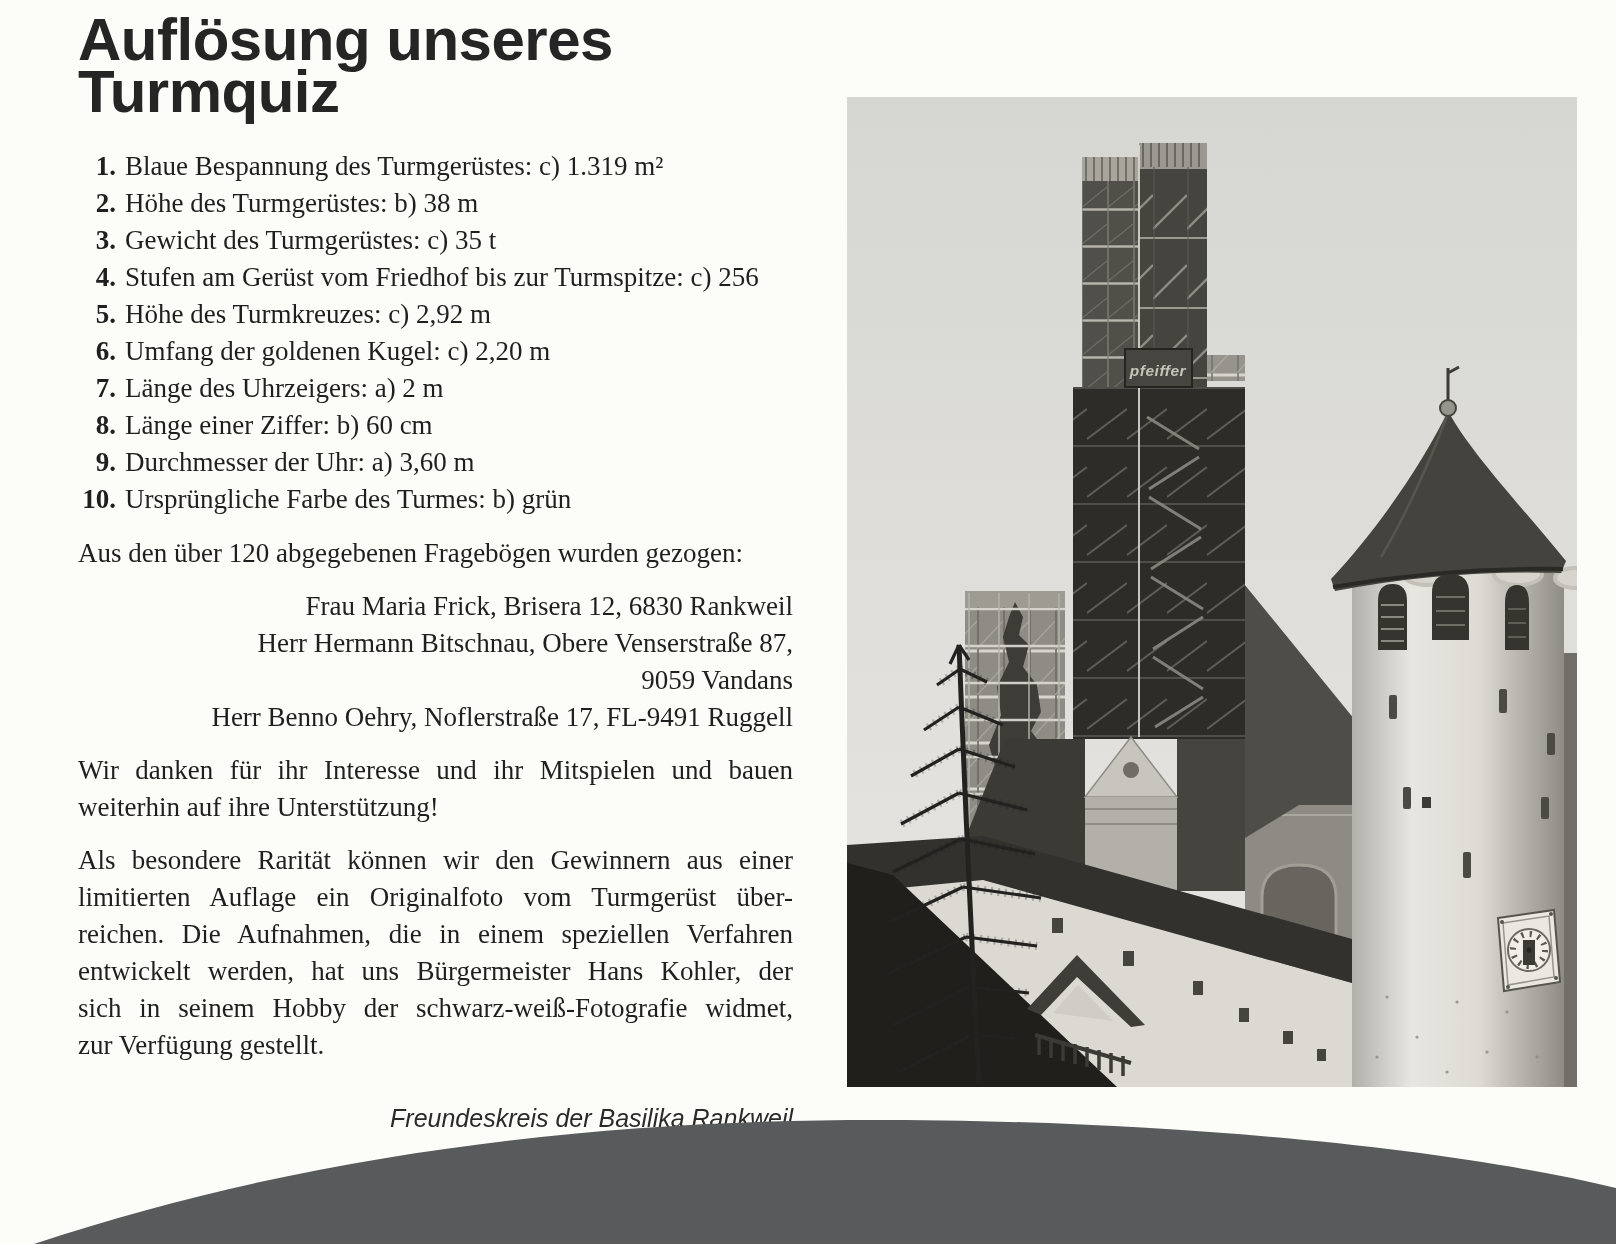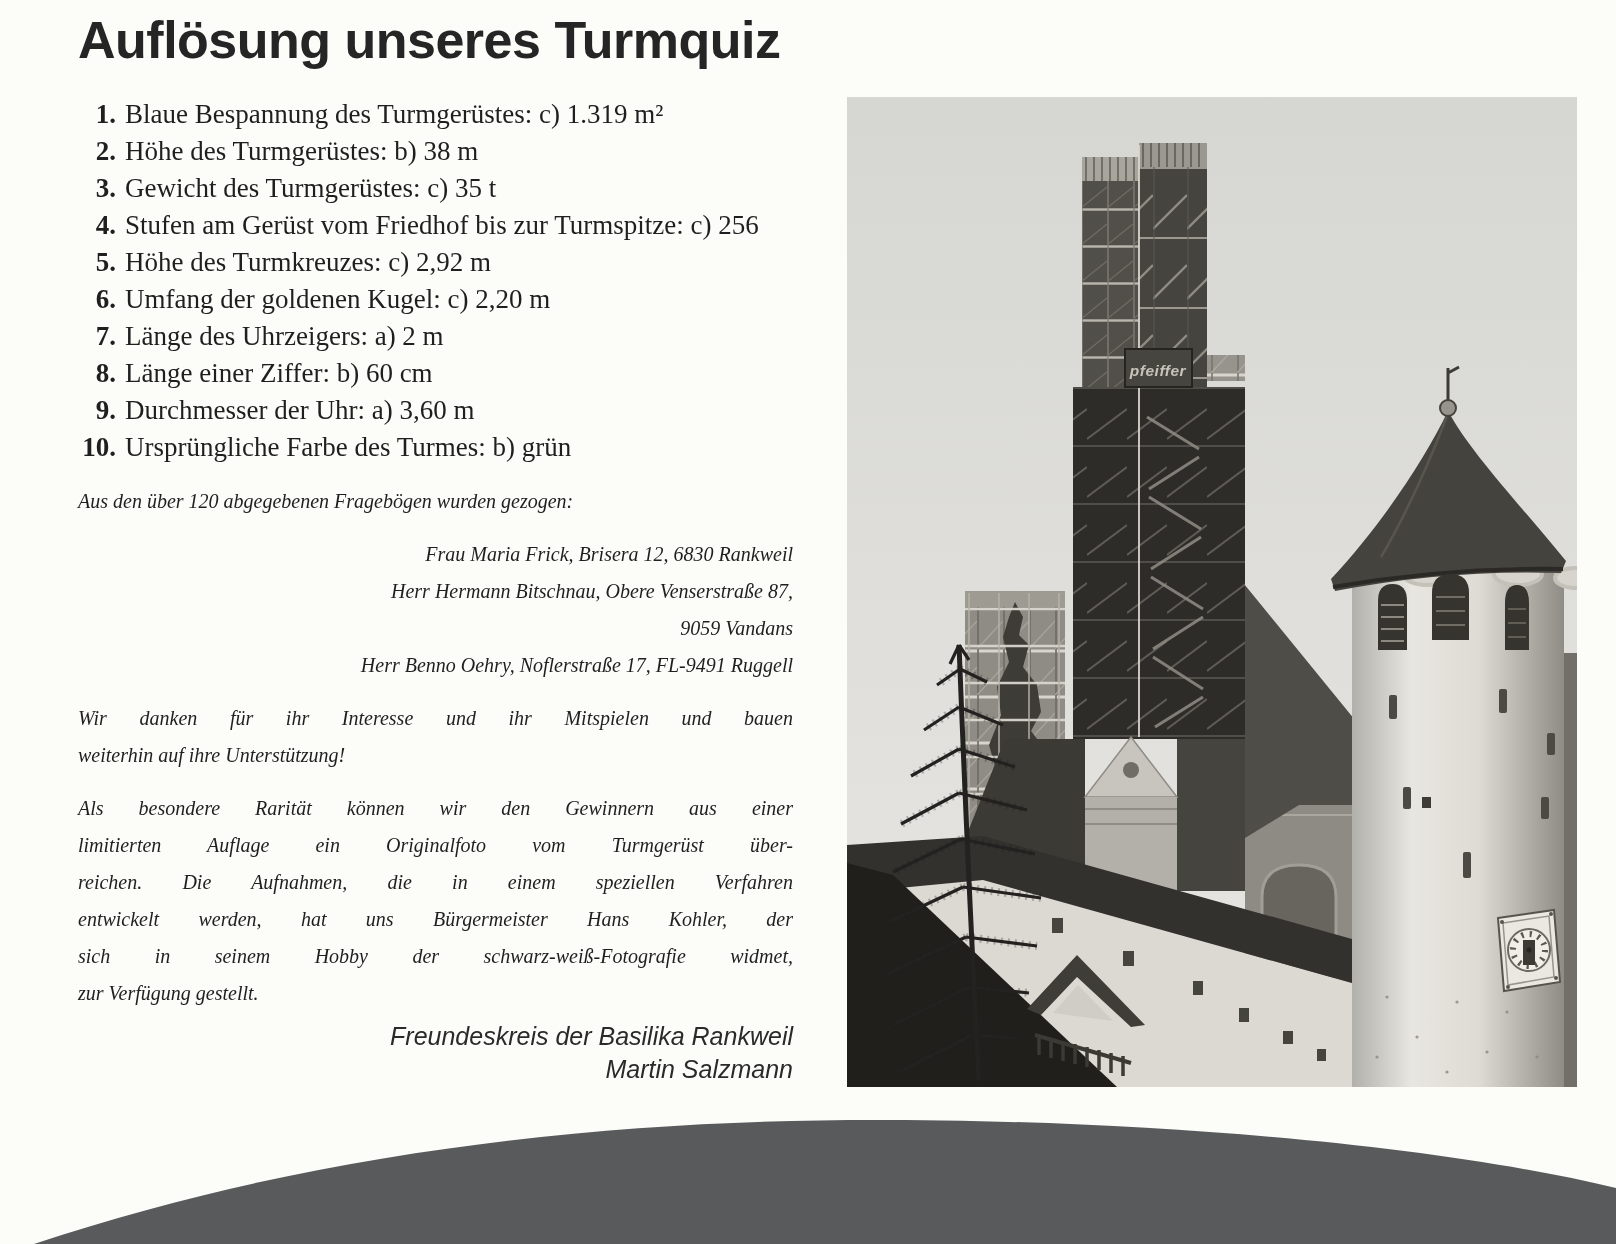--- a/index.html
+++ b/index.html
@@ -4,34 +4,34 @@
 <style>
   html,body{margin:0;padding:0;}
   body{
     width:1616px;height:1244px;position:relative;overflow:hidden;
     background:#fcfcf9;color:#1f1f1f;
     font-family:"Liberation Serif", serif;
   }
   .text-col{position:absolute;left:78px;top:14px;width:715px;}
   h1.title{
     font-family:"Liberation Sans", sans-serif;font-weight:700;
-    font-size:52px;line-height:52px;letter-spacing:-0.5px;
+    font-size:60px;line-height:52px;letter-spacing:-0.5px;
     color:#252525;margin:0;
   }
   .quiz-list{margin-top:30px;}
   .qa{font-size:27px;line-height:37px;white-space:nowrap;}
   .qa .num{display:inline-block;width:38px;text-align:right;font-weight:bold;margin-right:9px;}
-  .line{font-size:20px;line-height:37px;font-style:italic;}
+  .line{font-size:27px;line-height:37px;}
   .intro{margin-top:17px;white-space:nowrap;}
   .winners{margin-top:16px;text-align:right;}
   .winners .line{white-space:nowrap;}
   .par{margin-top:16px;}
   .jl{text-align:justify;text-align-last:justify;}
   .signature{
-    margin-top:8px;text-align:right;
+    margin-top:38px;text-align:right;
     font-family:"Liberation Sans", sans-serif;font-style:italic;
     font-size:25px;line-height:33px;color:#2a2a2a;
   }
   .photo{position:absolute;left:847px;top:97px;width:730px;height:990px;}
   .photo svg{display:block;width:100%;height:100%;}
   .arc{position:absolute;left:0;top:1060px;width:1616px;height:184px;}
 </style>
 </head>
 <body>
 

